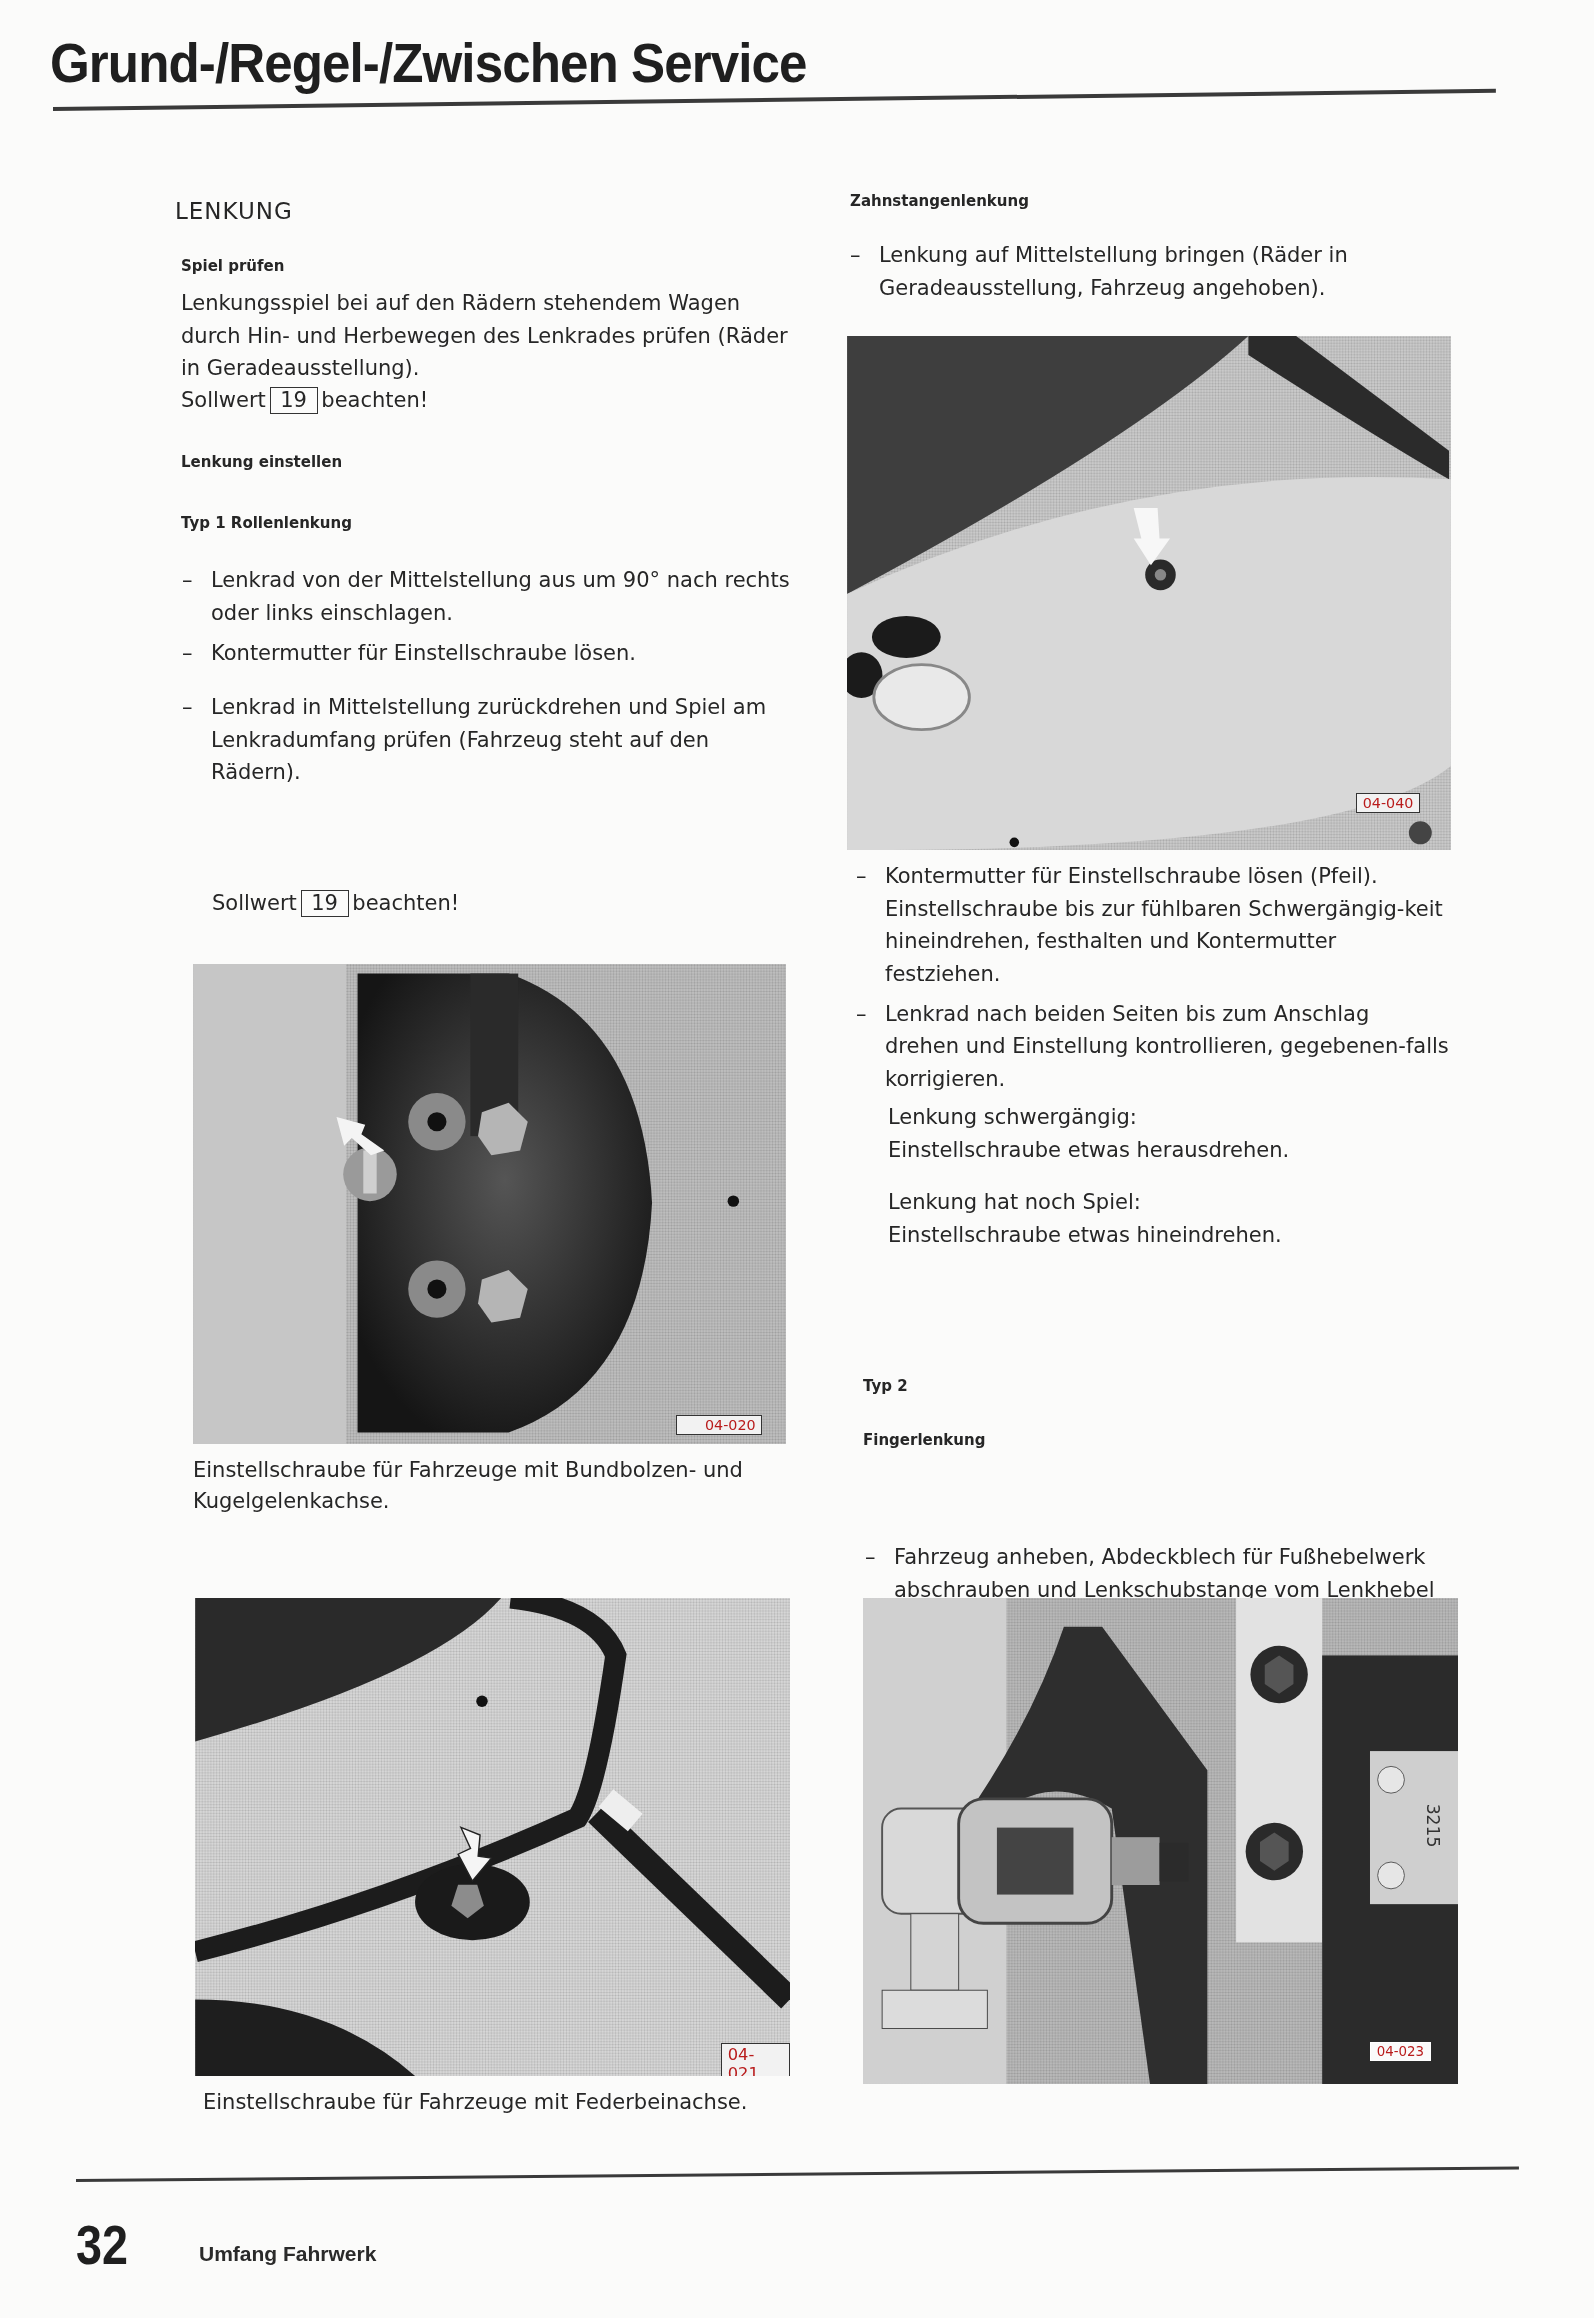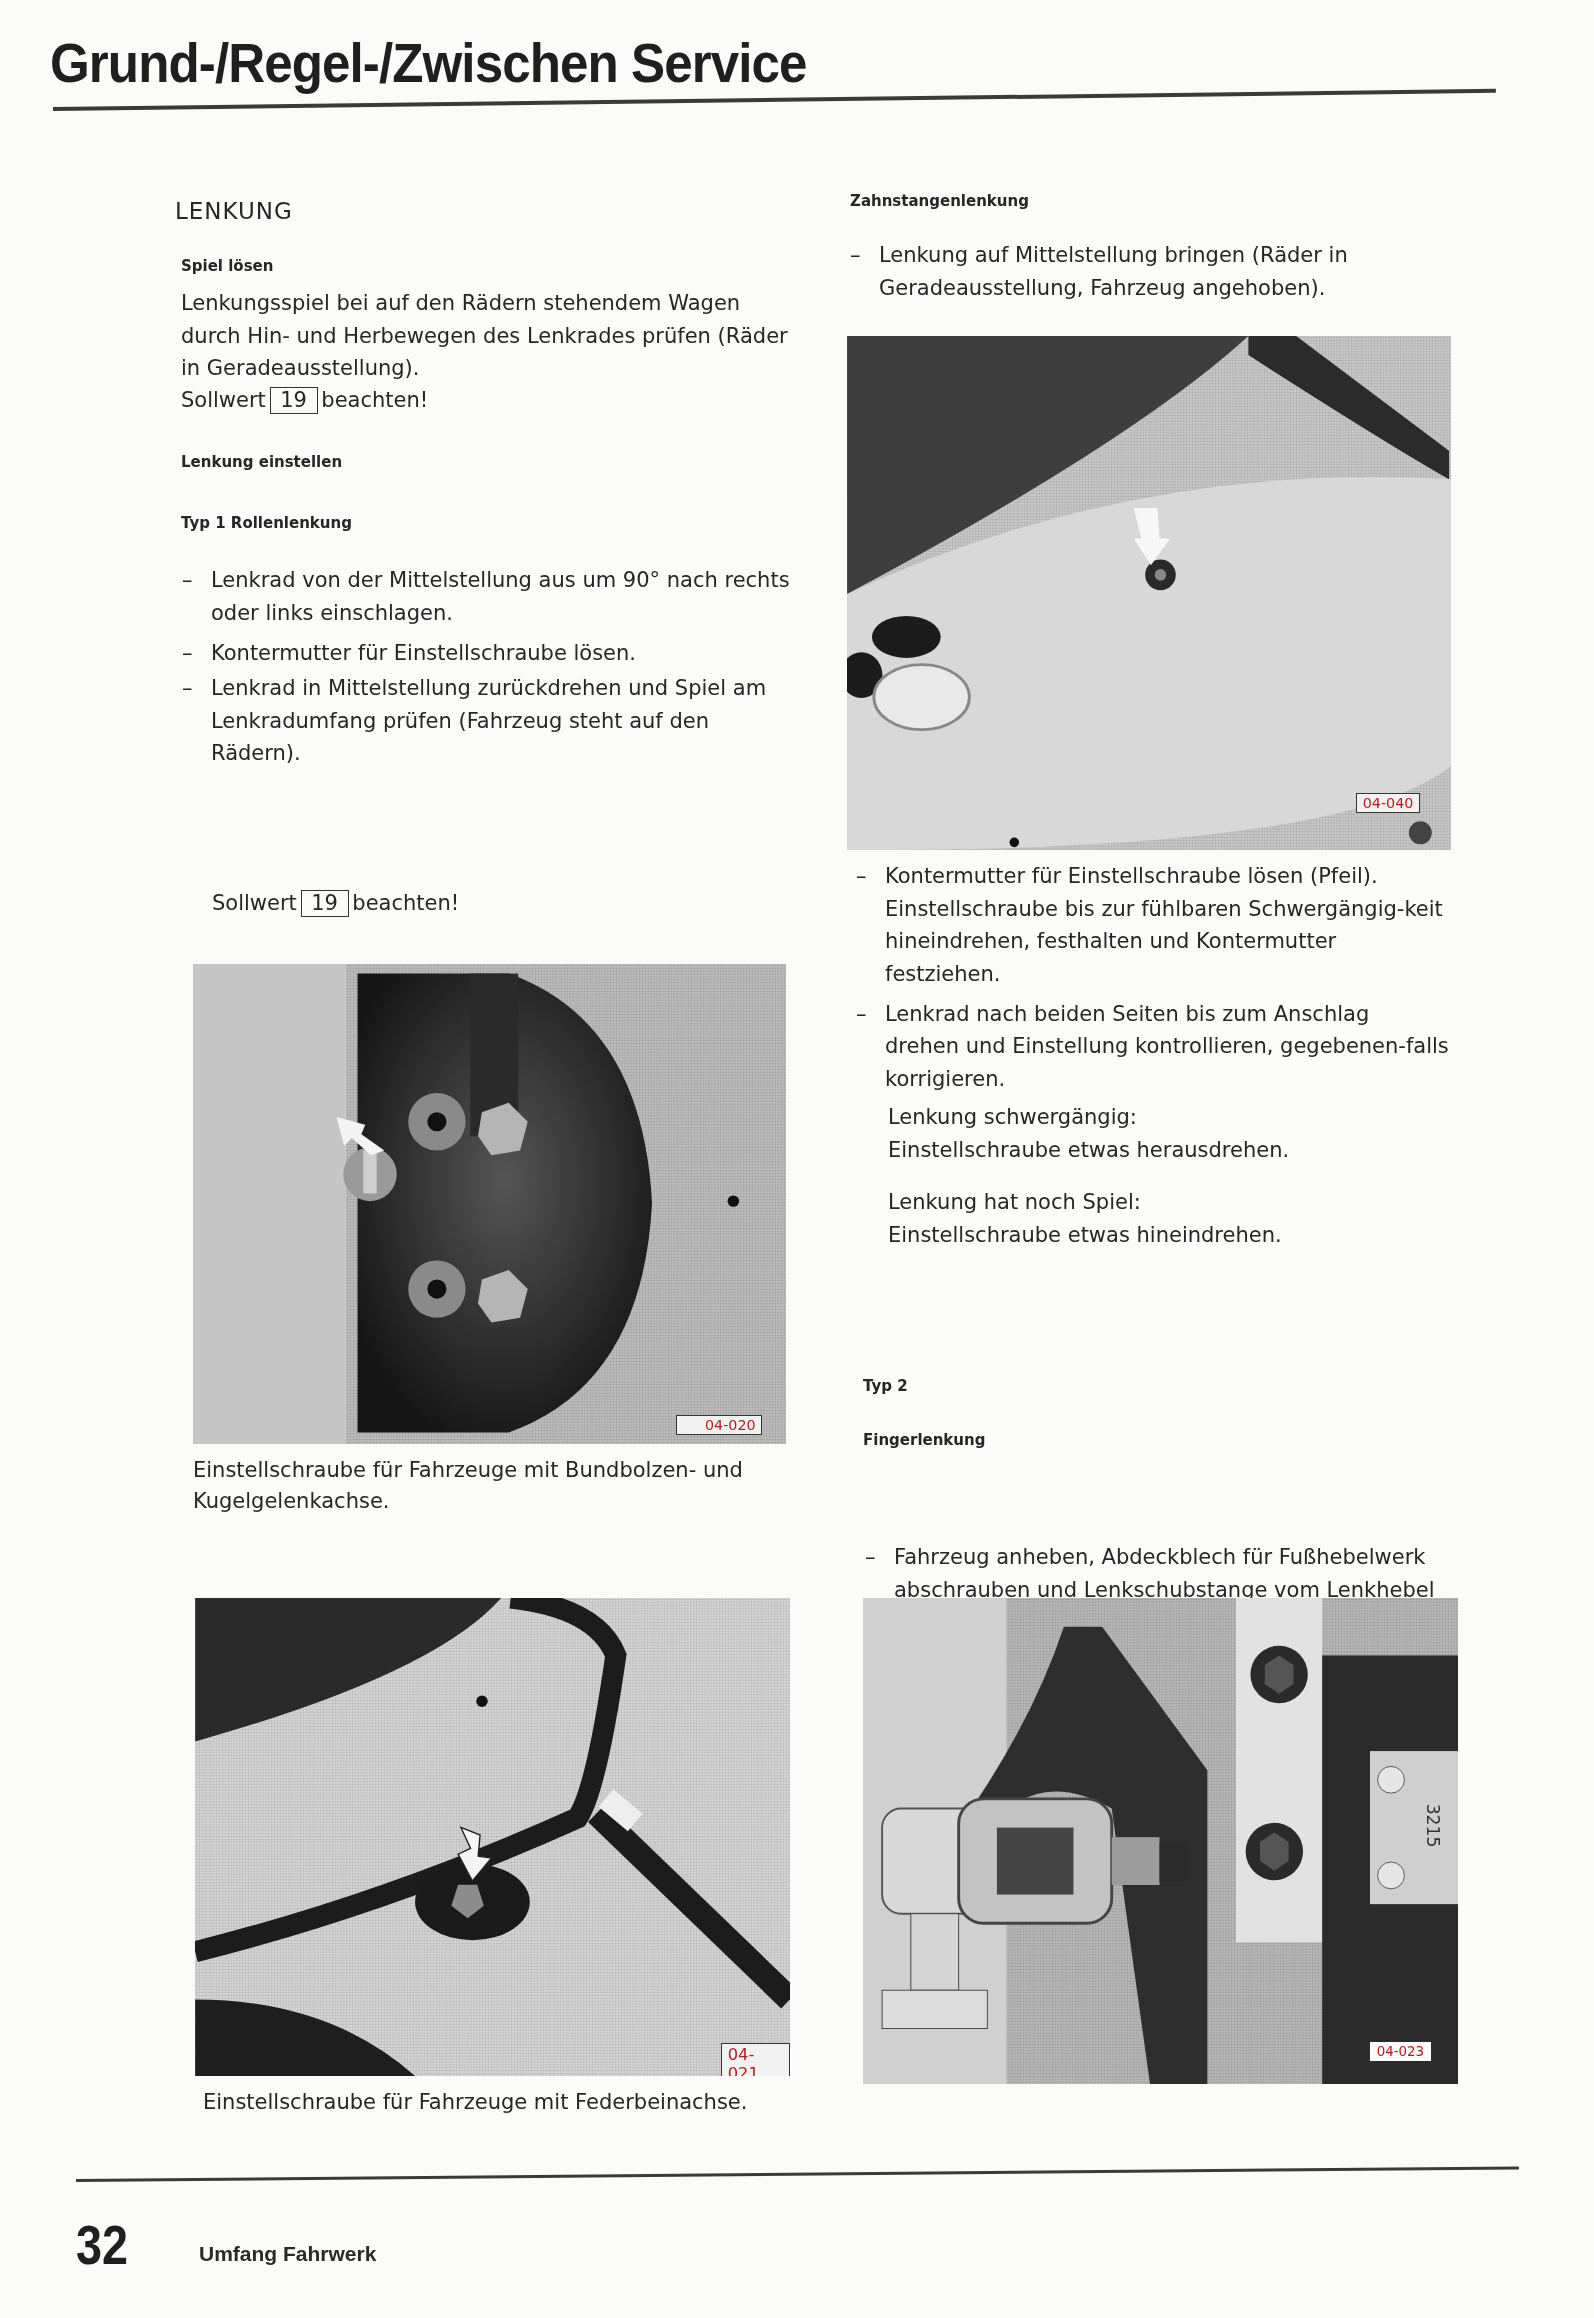--- a/index.html
+++ b/index.html
@@ -37,31 +37,31 @@
   .footer-num { left: 76px; top: 2213px; font-family: "Liberation Sans", sans-serif; font-weight: bold; font-size: 55px; color: #1f1f1f; transform: scaleX(0.85); transform-origin: left top; }
   .footer-section { left: 199px; top: 2242px; font-family: "Liberation Sans", sans-serif; font-weight: bold; font-size: 21px; color: #2a2a2a; }
 </style>
 </head>
 <body>
 
 <div class="abs page-title">Grund-/Regel-/Zwischen Service</div>
 <div class="abs rule-top"></div>
 
 <div class="abs txt h-caps" style="left:175px; top:195px;">LENKUNG</div>
-<div class="abs txt h-bold" style="left:181px; top:250px;">Spiel lösen</div>
+<div class="abs txt h-bold" style="left:181px; top:250px;">Spiel prüfen</div>
 <div class="abs txt" style="left:181px; top:287px; width:612px;">Lenkungsspiel bei auf den Rädern stehendem Wagen durch Hin- und Herbewegen des Lenkrades prüfen (Räder in Geradeausstellung).</div>
 <div class="abs txt" style="left:181px; top:384px;">
   <span>Sollwert</span><span class="boxed">19</span><span>beachten!</span>
 </div>
 <div class="abs txt h-bold" style="left:181px; top:446px;">Lenkung einstellen</div>
 <div class="abs txt h-bold" style="left:181px; top:507px;">Typ 1 Rollenlenkung</div>
 
 <div class="abs txt" style="left:182px; top:564px; width:612px;">
   <div class="bullet" style="margin-bottom:7.6px;">Lenkrad von der Mittelstellung aus um 90° nach rechts oder links einschlagen.</div>
-  <div class="bullet" style="margin-bottom:3px;">Kontermutter für Einstellschraube lösen.</div>
+  <div class="bullet" style="margin-bottom:22px;">Kontermutter für Einstellschraube lösen.</div>
   <div class="bullet" style="margin-bottom:7.6px;">Lenkrad in Mittelstellung zurückdrehen und Spiel am Lenkradumfang prüfen (Fahrzeug steht auf den Rädern).</div>
 </div>
 <div class="abs txt" style="left:212px; top:887px;">
   <span>Sollwert</span><span class="boxed">19</span><span>beachten!</span>
 </div>
 
 <div class="abs photo" style="left:193px; top:964px; width:593px; height:480px;">
   <svg width="593" height="480" style="position:absolute;left:0;top:0;" viewBox="0 0 620 502">
     <defs>
       <radialGradient id="g1" cx="50%" cy="45%" r="60%">

